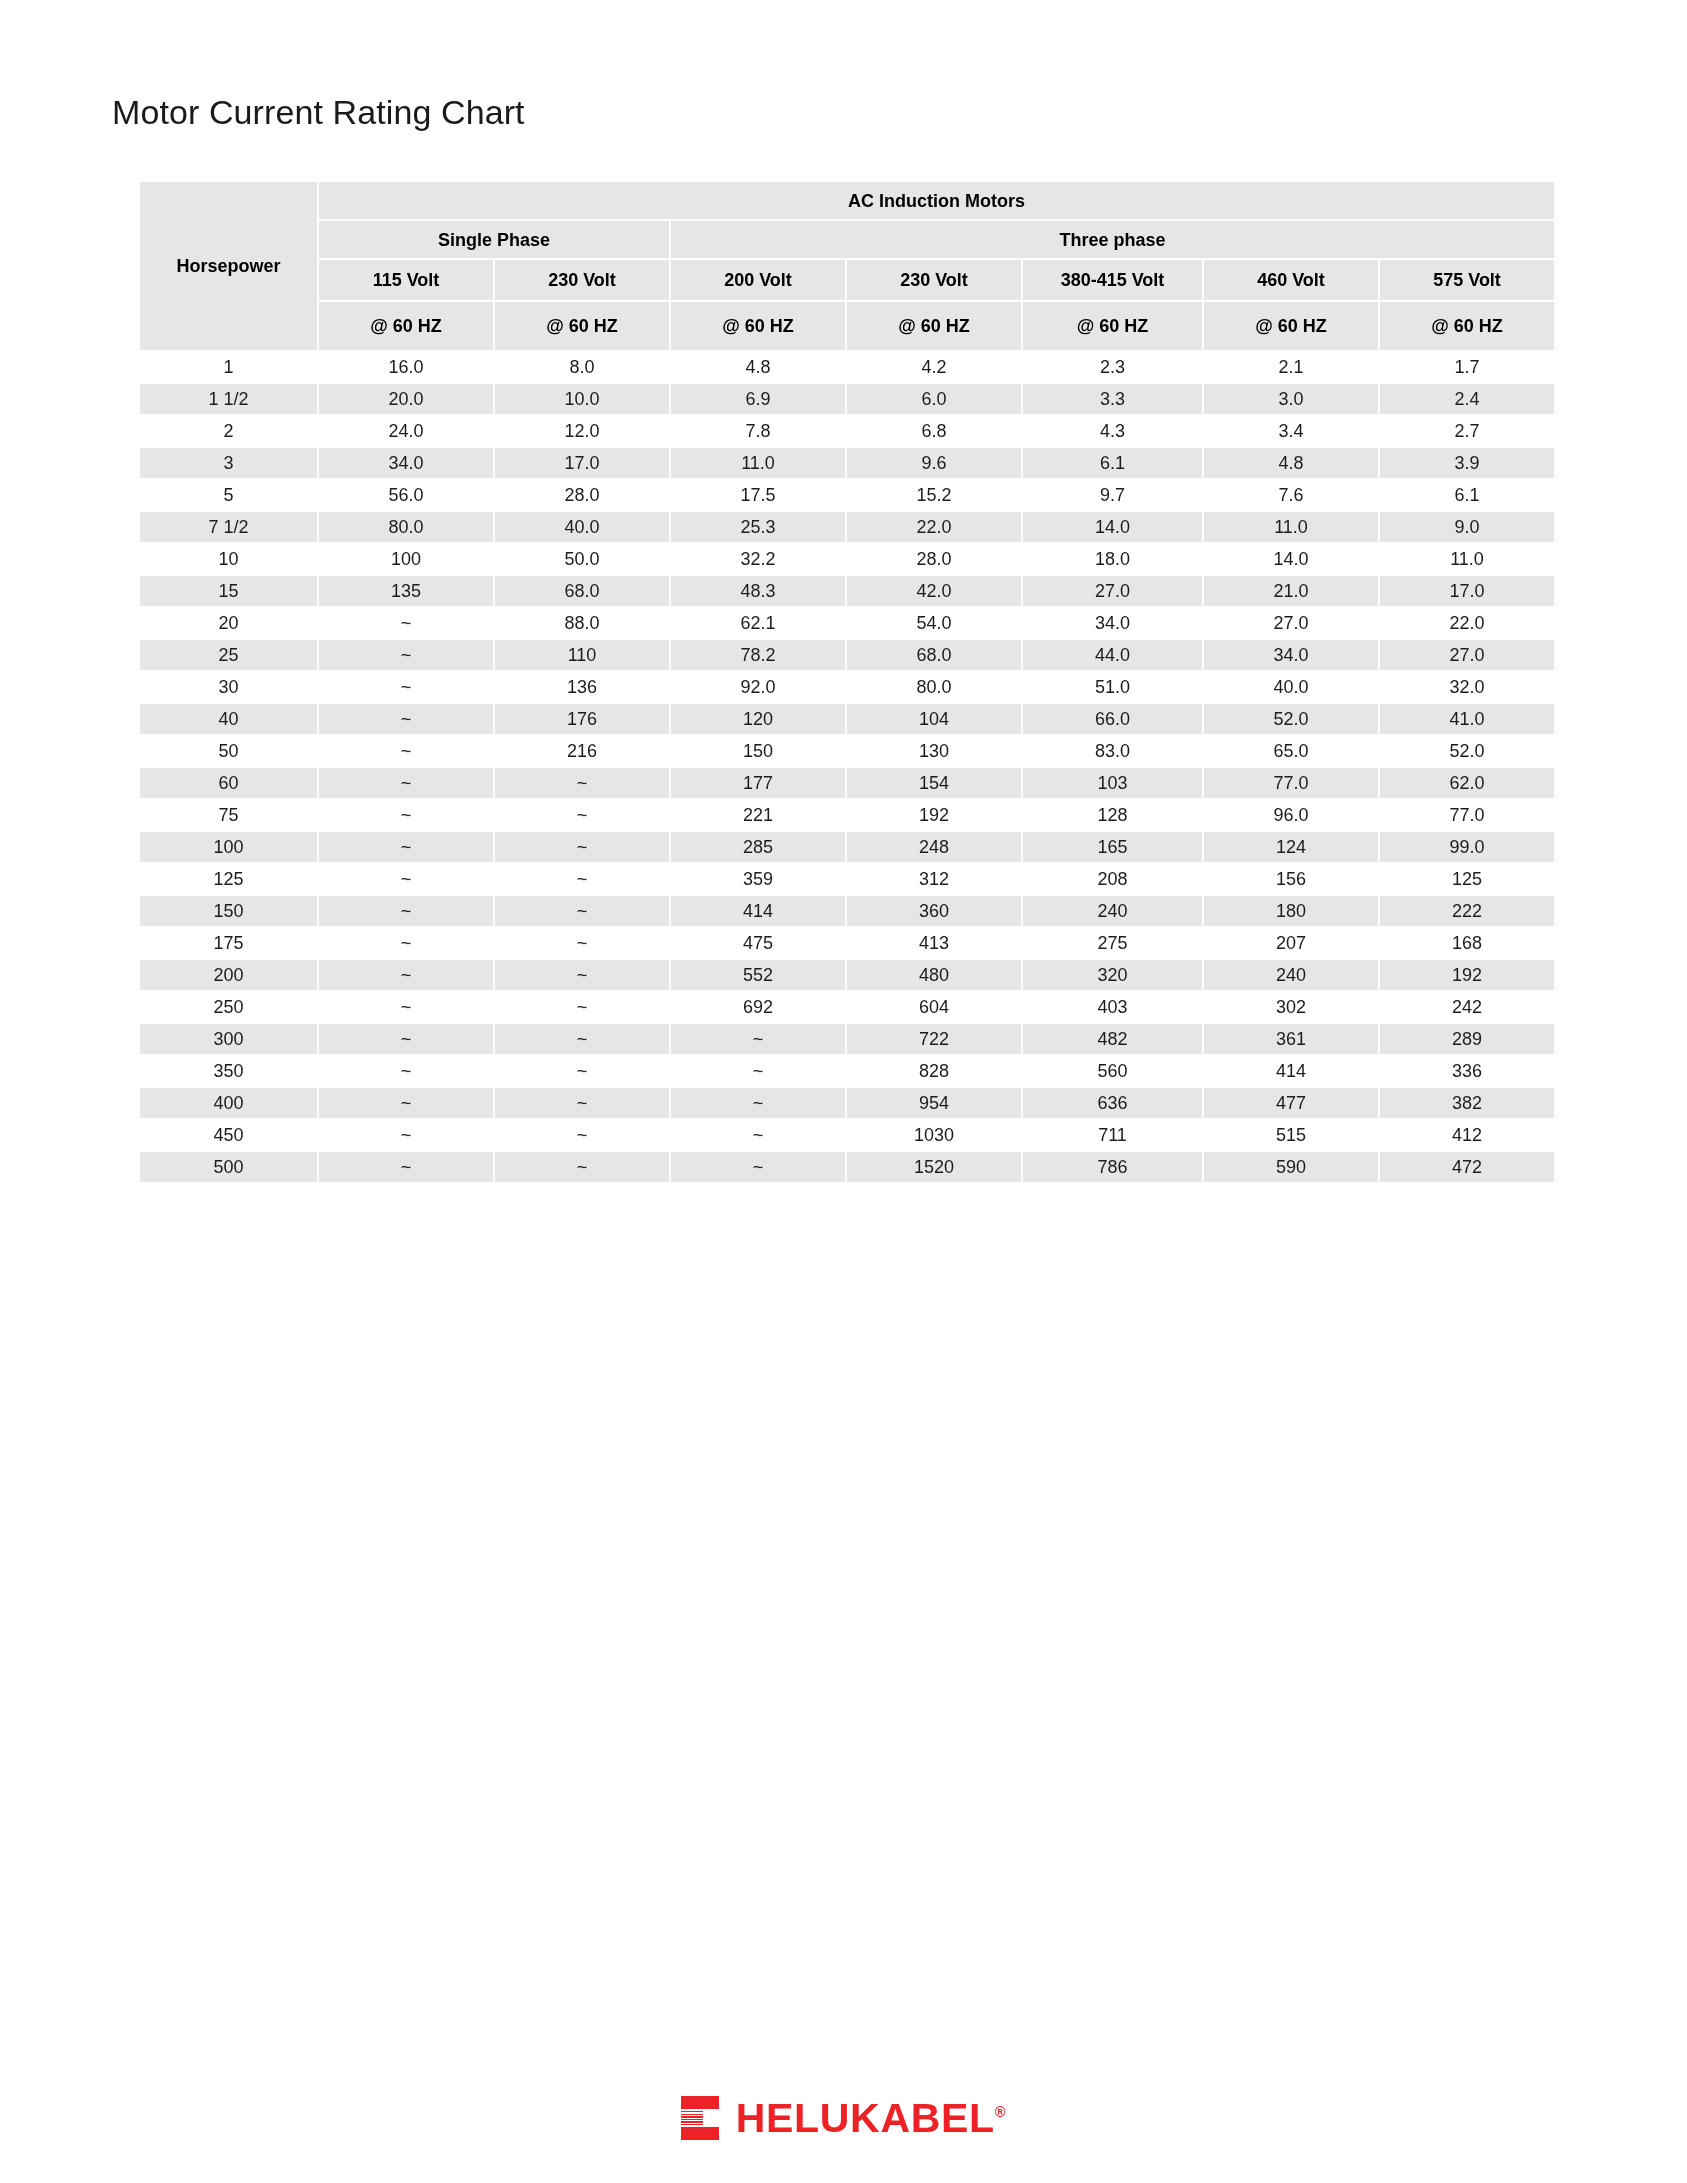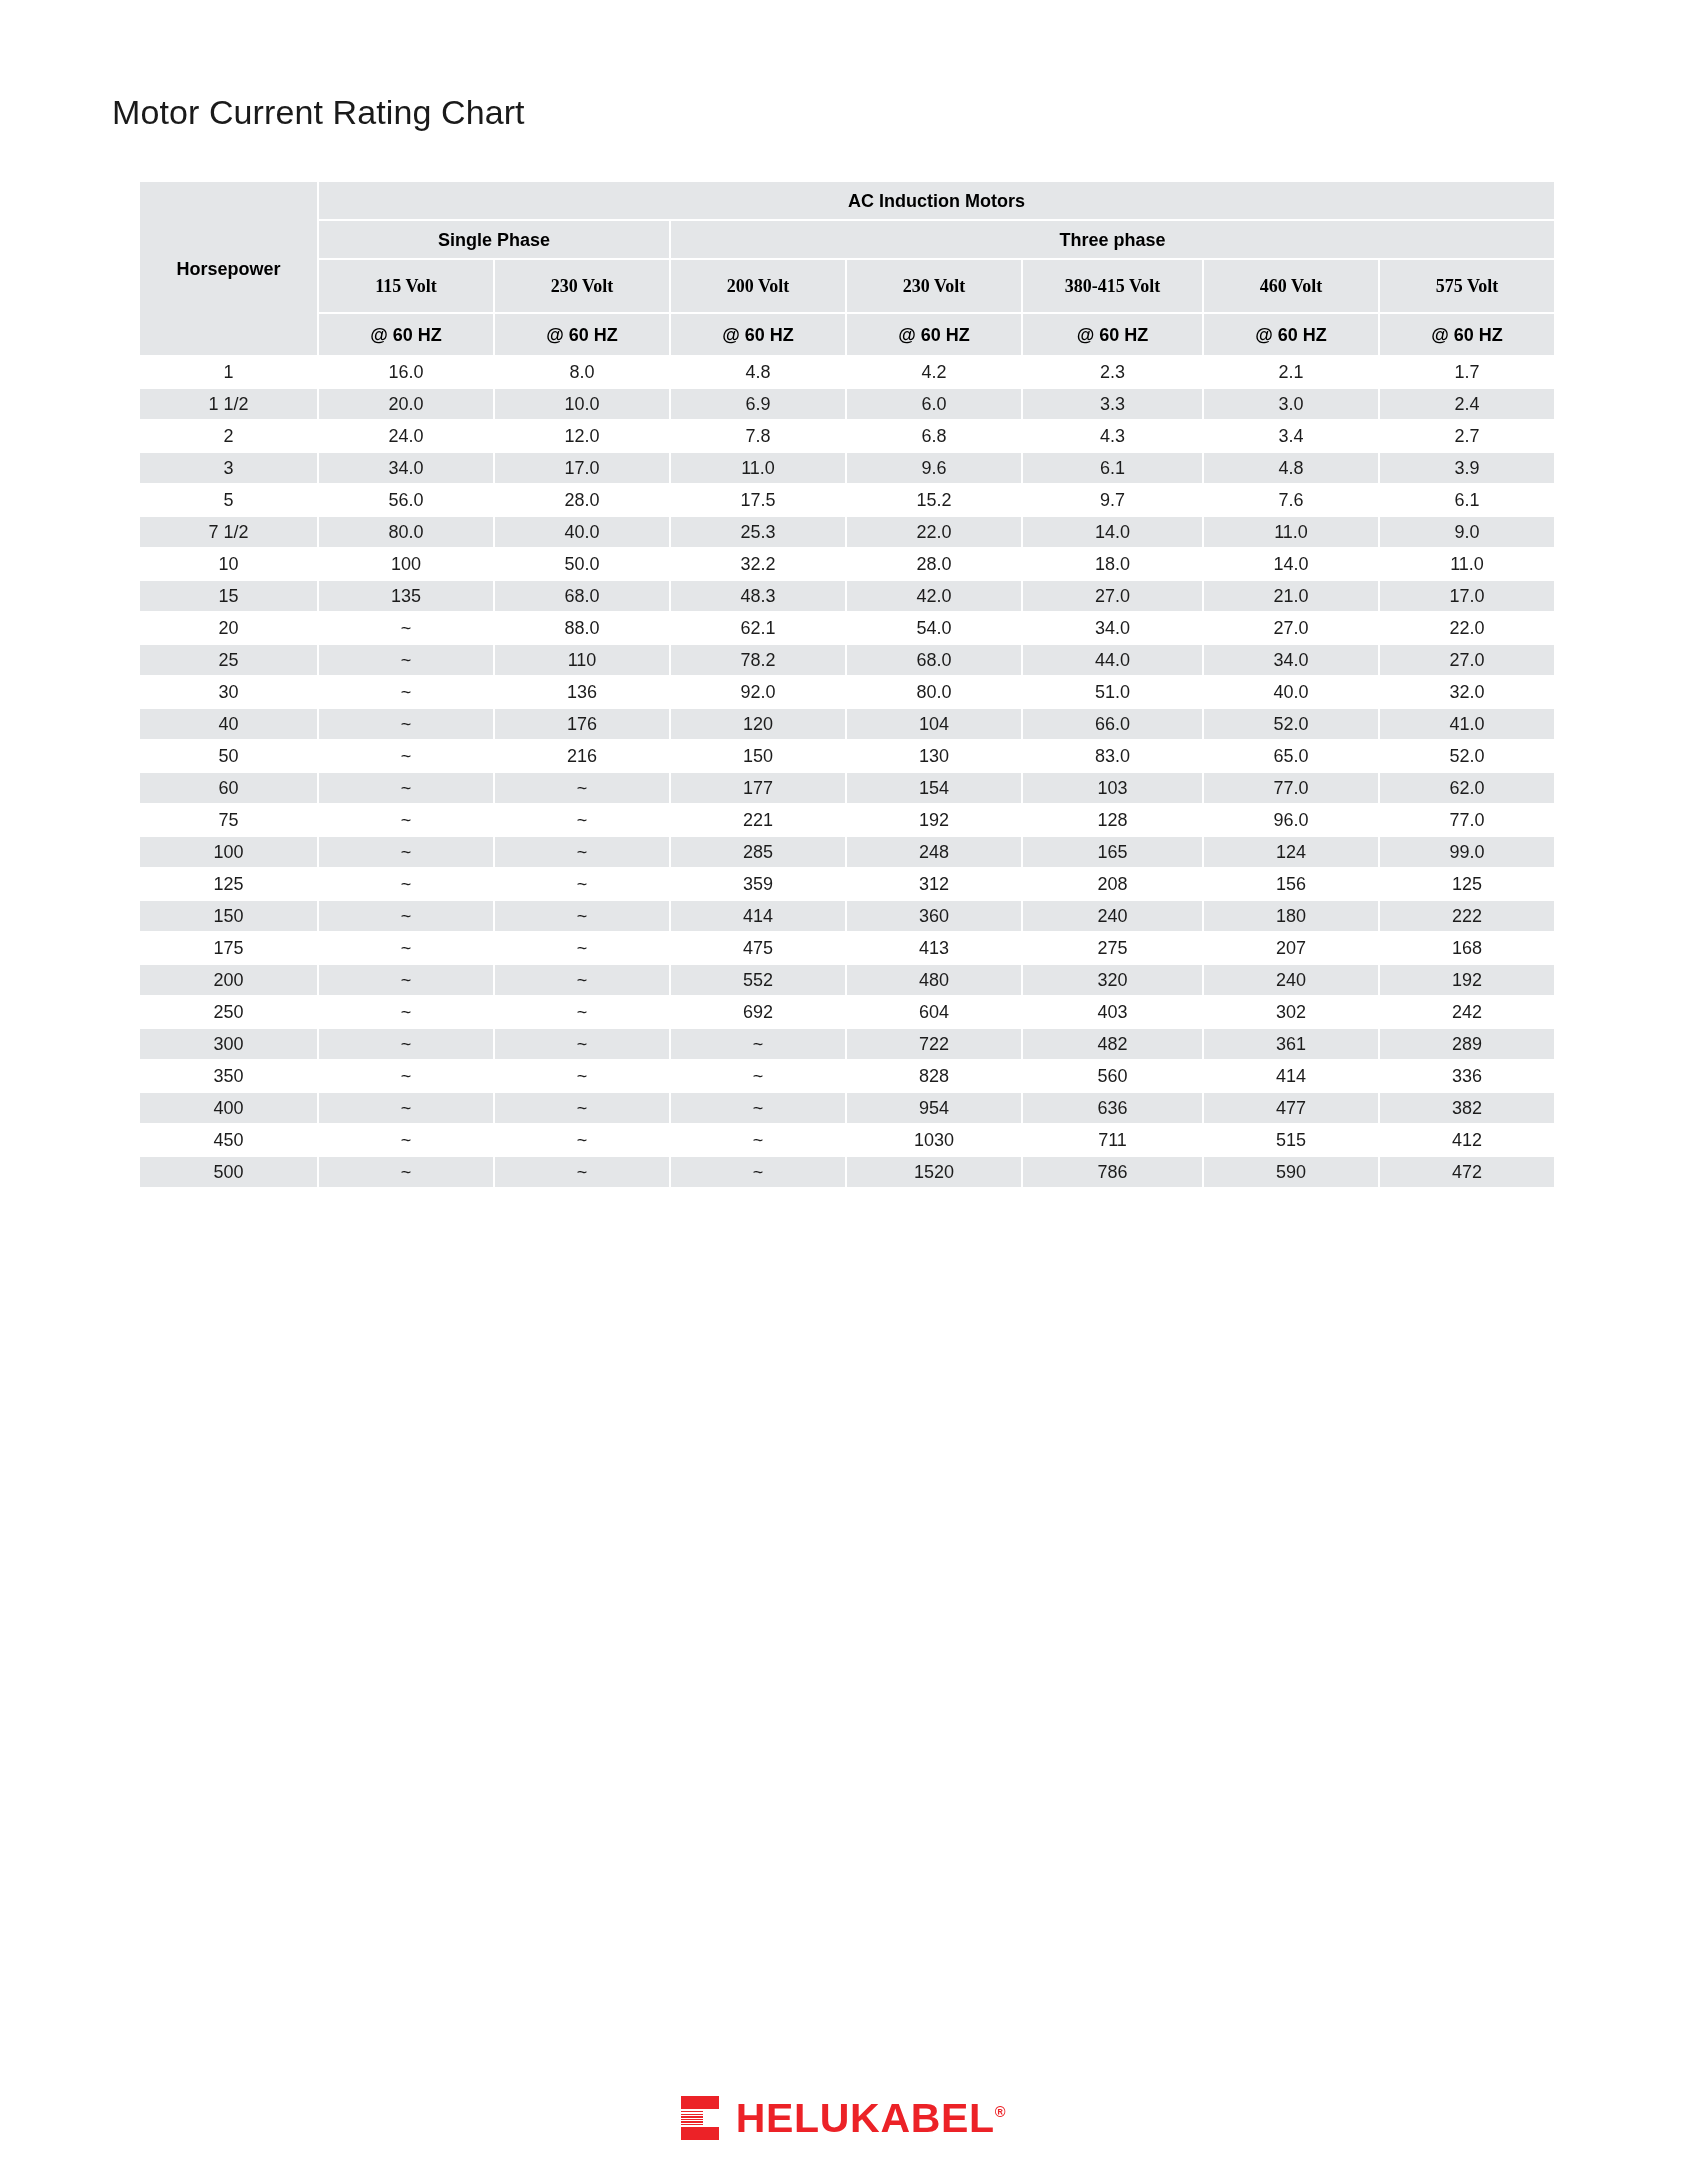--- a/index.html
+++ b/index.html
@@ -63,22 +63,22 @@
     font-weight: bold;
     font-size: 18px;
     color: #000;
   }
   th.hp-cell {
     font-size: 22px;
     font-weight: bold;
   }
   th.band-top { height: 37px; }
   th.band-mid { height: 37px; }
-  th.band-volt { height: 52px; font-family: Liberation Serif, serif; }
-  th.band-hz  { height: 41px; }
+  th.band-volt { height: 40px; }
+  th.band-hz  { height: 48px; }
 
   
   table.mcr tbody tr td {
     height: 30px;
     font-size: 18px;
     font-weight: 400;
     color: #1c1c1c;
     background: #ffffff;
   }
   table.mcr tbody tr.alt td {

